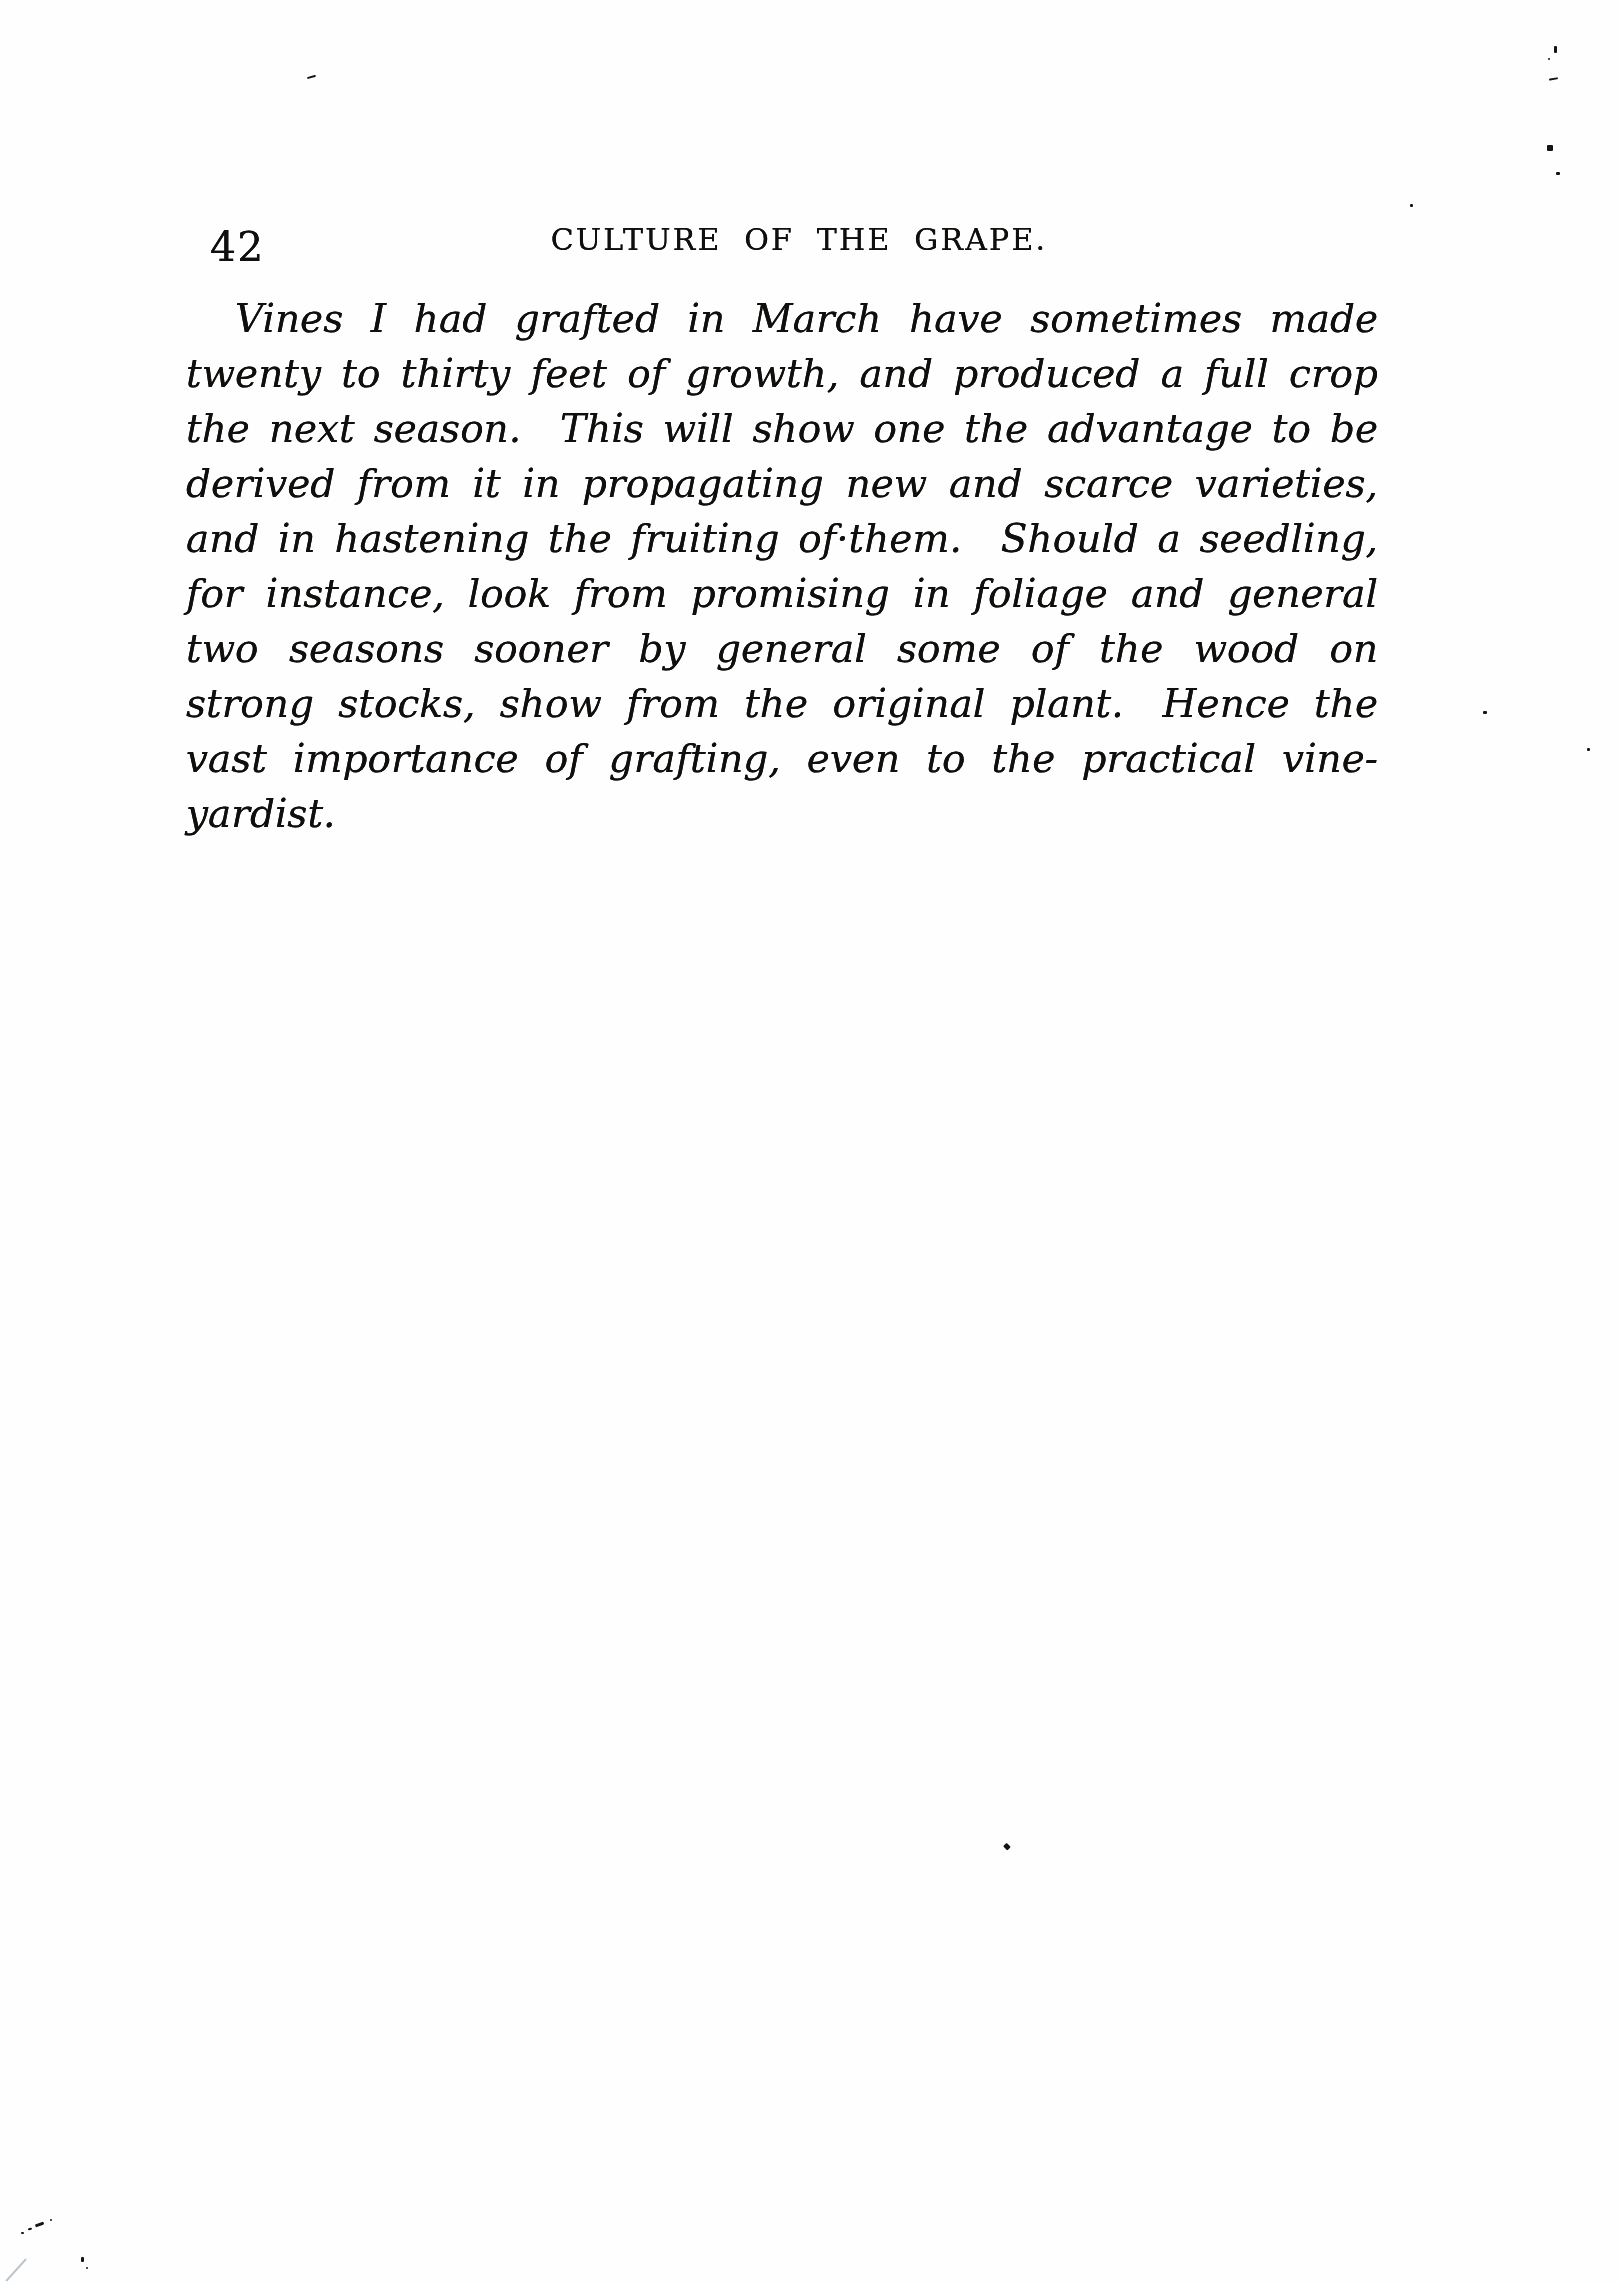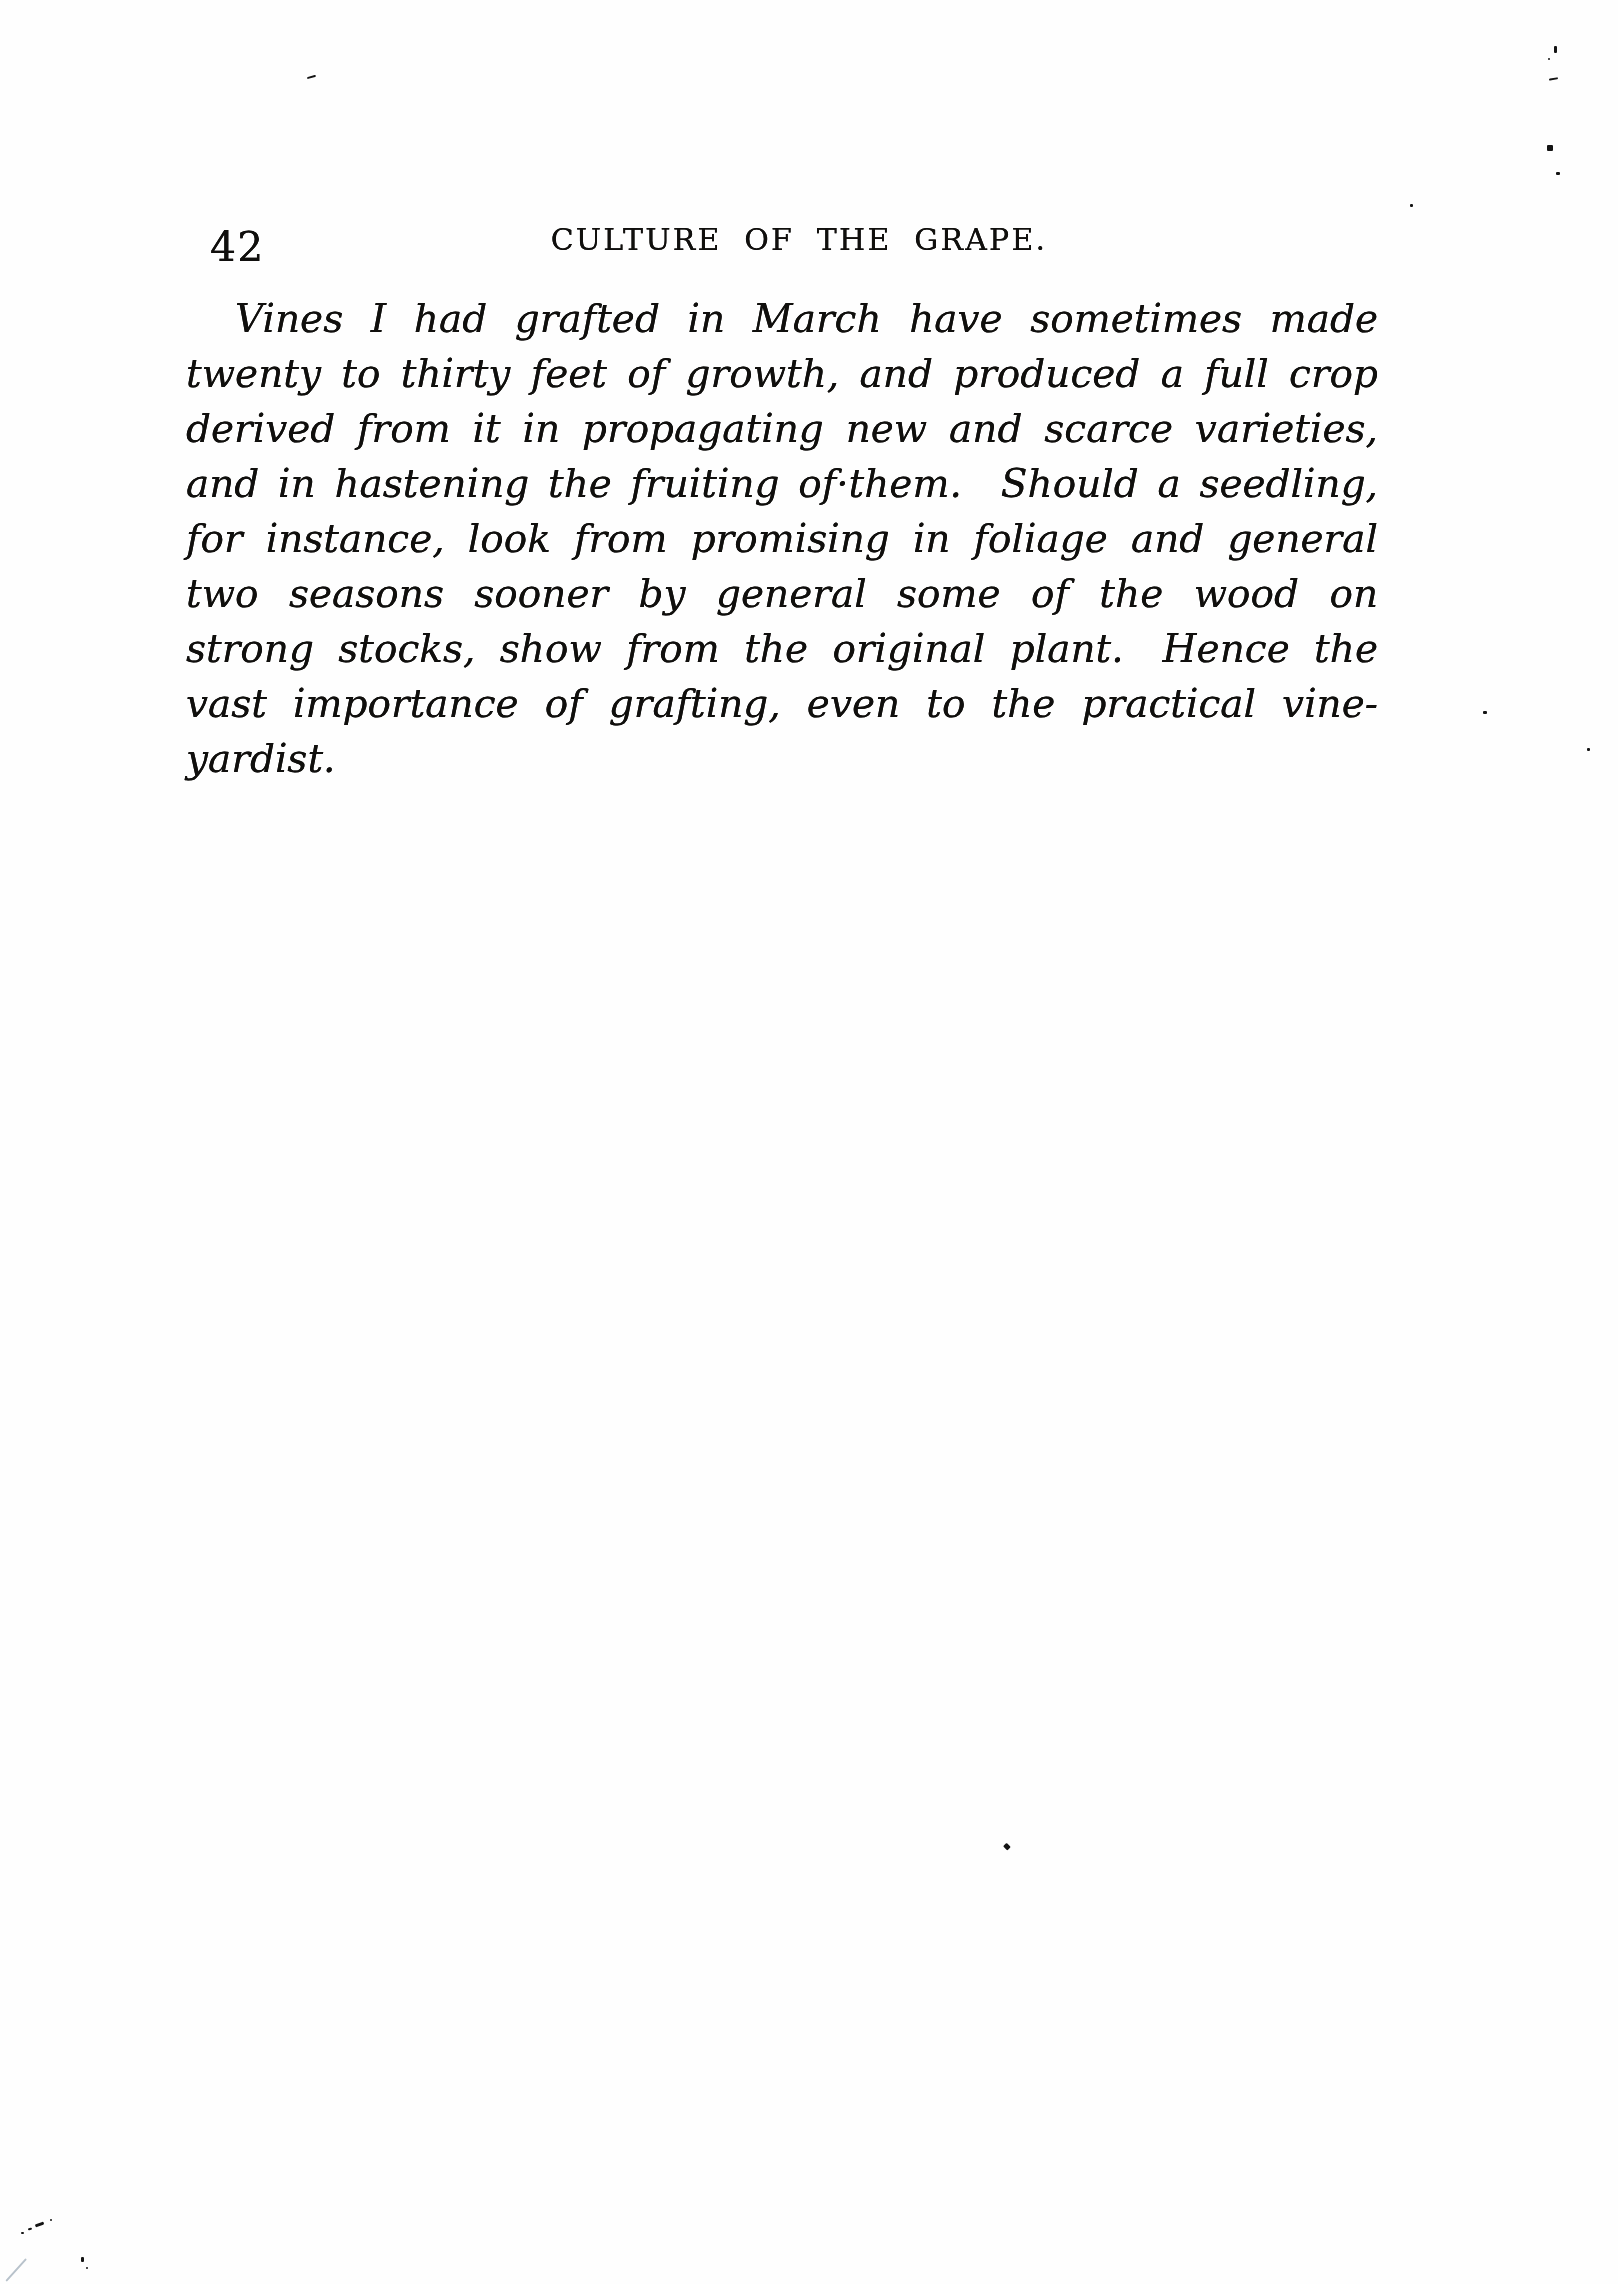--- a/index.html
+++ b/index.html
@@ -75,20 +75,21 @@
 
 <div class="page">
 
   <div class="page-number">42</div>
 
   <div class="running-title">CULTURE OF THE GRAPE.</div>
 
   <div class="paragraph">
     <div class="line line--first">Vines I had grafted in March have sometimes made</div>
     <div class="line">twenty to thirty feet of growth, and produced a full crop</div>
+    <div class="line">the next season. This will show one the advantage to be</div>
     <div class="line">derived from it in propagating new and scarce varieties,</div>
     <div class="line">and in hastening the fruiting of·them. Should a seedling,</div>
     <div class="line">for instance, look from promising in foliage and general</div>
     <div class="line">two seasons sooner by general some of the wood on</div>
     <div class="line">strong stocks, show from the original plant. Hence the</div>
     <div class="line">vast importance of grafting, even to the practical vine-</div>
     <div class="line line--last">yardist.</div>
   </div>
 
   <div>

